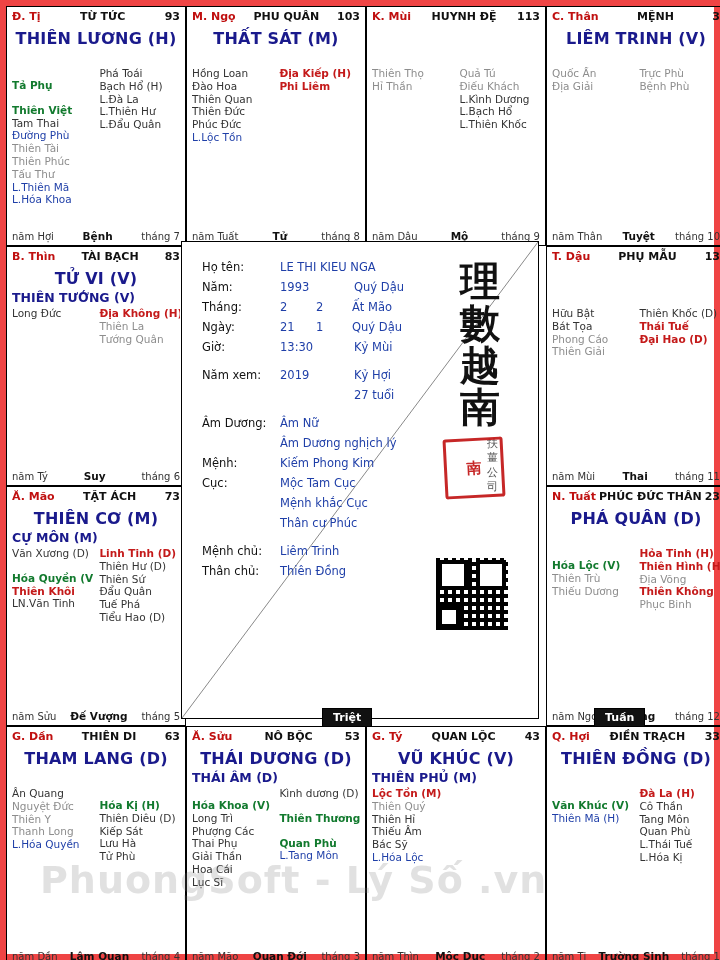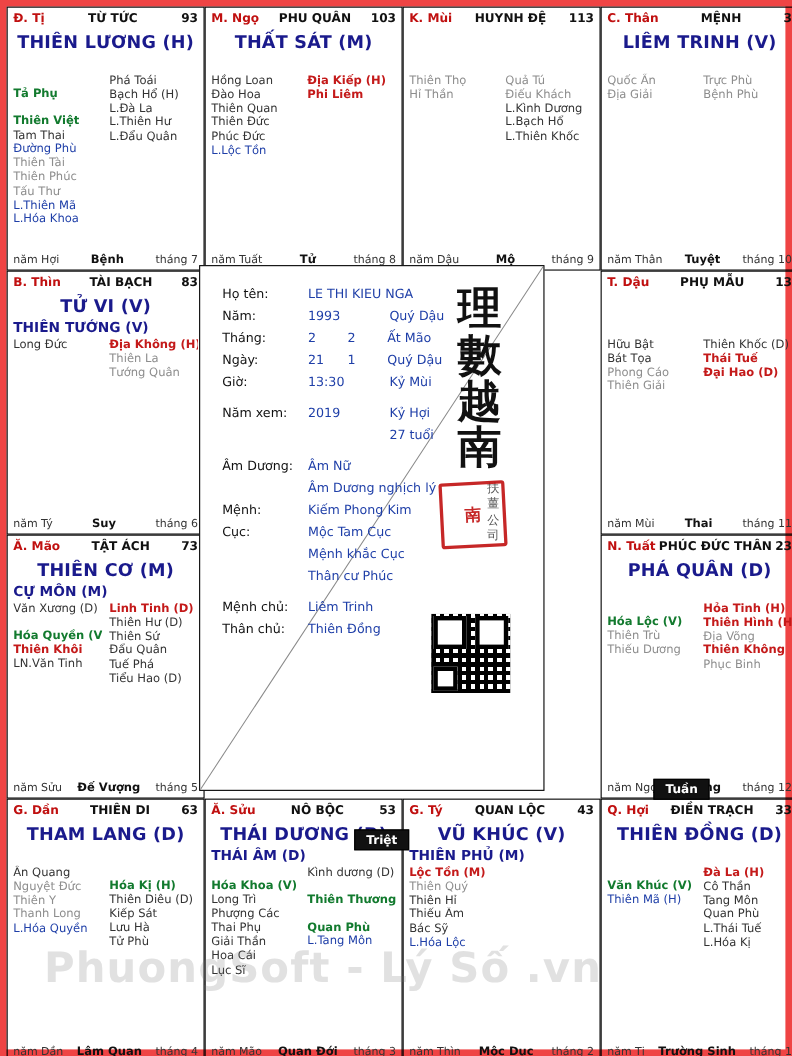--- a/index.html
+++ b/index.html
@@ -58,21 +58,21 @@
     display: flex; justify-content: space-between; align-items: baseline;
     padding: 0 5px; font-size: 10px;
   }
   .foot .nam { color:#333; }
   .foot .mid { font-weight: bold; color:#111; font-size: 10.5px; }
   .foot .thang { color:#333; }
 
   
   #center {
     position: absolute;
-    left: 181px; top: 241px; width: 314px; height: 478px;
+    left: 181px; top: 241px; width: 358px; height: 478px;
     border: 1px solid #000;
     background: #fff;
     overflow: hidden;
   }
   #center .diag { position:absolute; left:0; top:0; width:100%; height:100%; }
   .info { position: absolute; left: 20px; top: 18px; font-size: 11.5px; }
   .inforow { display: flex; margin-bottom: 6px; }
   .lbl { width: 78px; color:#111; }
   .v1 { color:#1f3fa8; min-width: 74px; }
   .v2 { color:#1f3fa8; min-width: 36px; }
@@ -117,21 +117,21 @@
   .qr::after { right:2px; top:2px; }
   .qr i {
     position:absolute; left:2px; bottom:2px; width:22px; height:22px;
     border:4px solid #000; background:#fff;
   }
   
   .badge {
     position: absolute; background:#111; color:#fff; font-size:11px;
     font-weight:bold; padding:2px 10px; border:1px solid #000; z-index: 6;
   }
-  #triet { left: 322px; top: 708px; margin-top: 46px; }
+  #triet { left: 322px; top: 708px; }
   #tuan  { left: 594px; top: 708px; }
   .watermark {
     position:absolute; left: 40px; top: 858px; font-size: 38px;
     color: rgba(120,120,120,0.22); font-weight: bold; z-index: 5;
     white-space: nowrap; letter-spacing: 1px;
   }
 </style>
 </head>
 <body>
 

